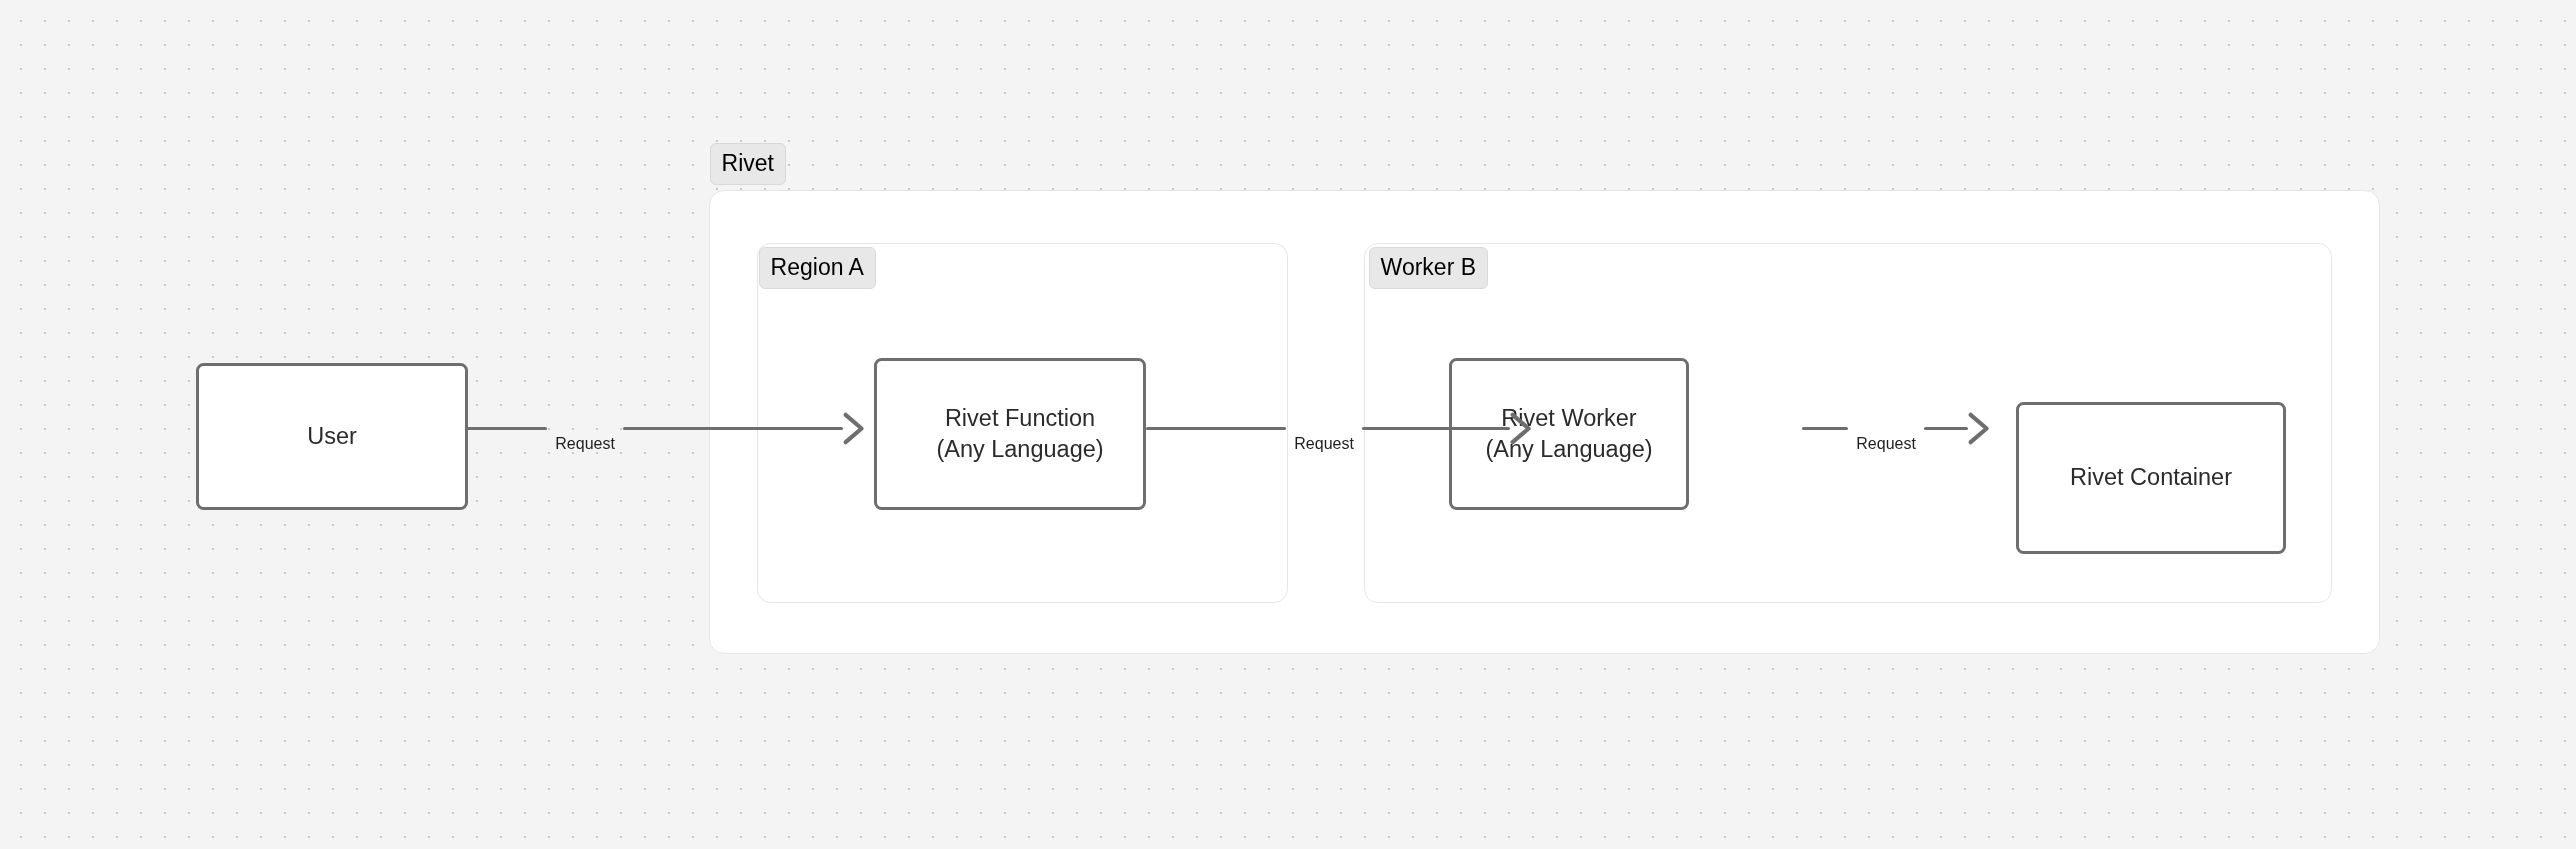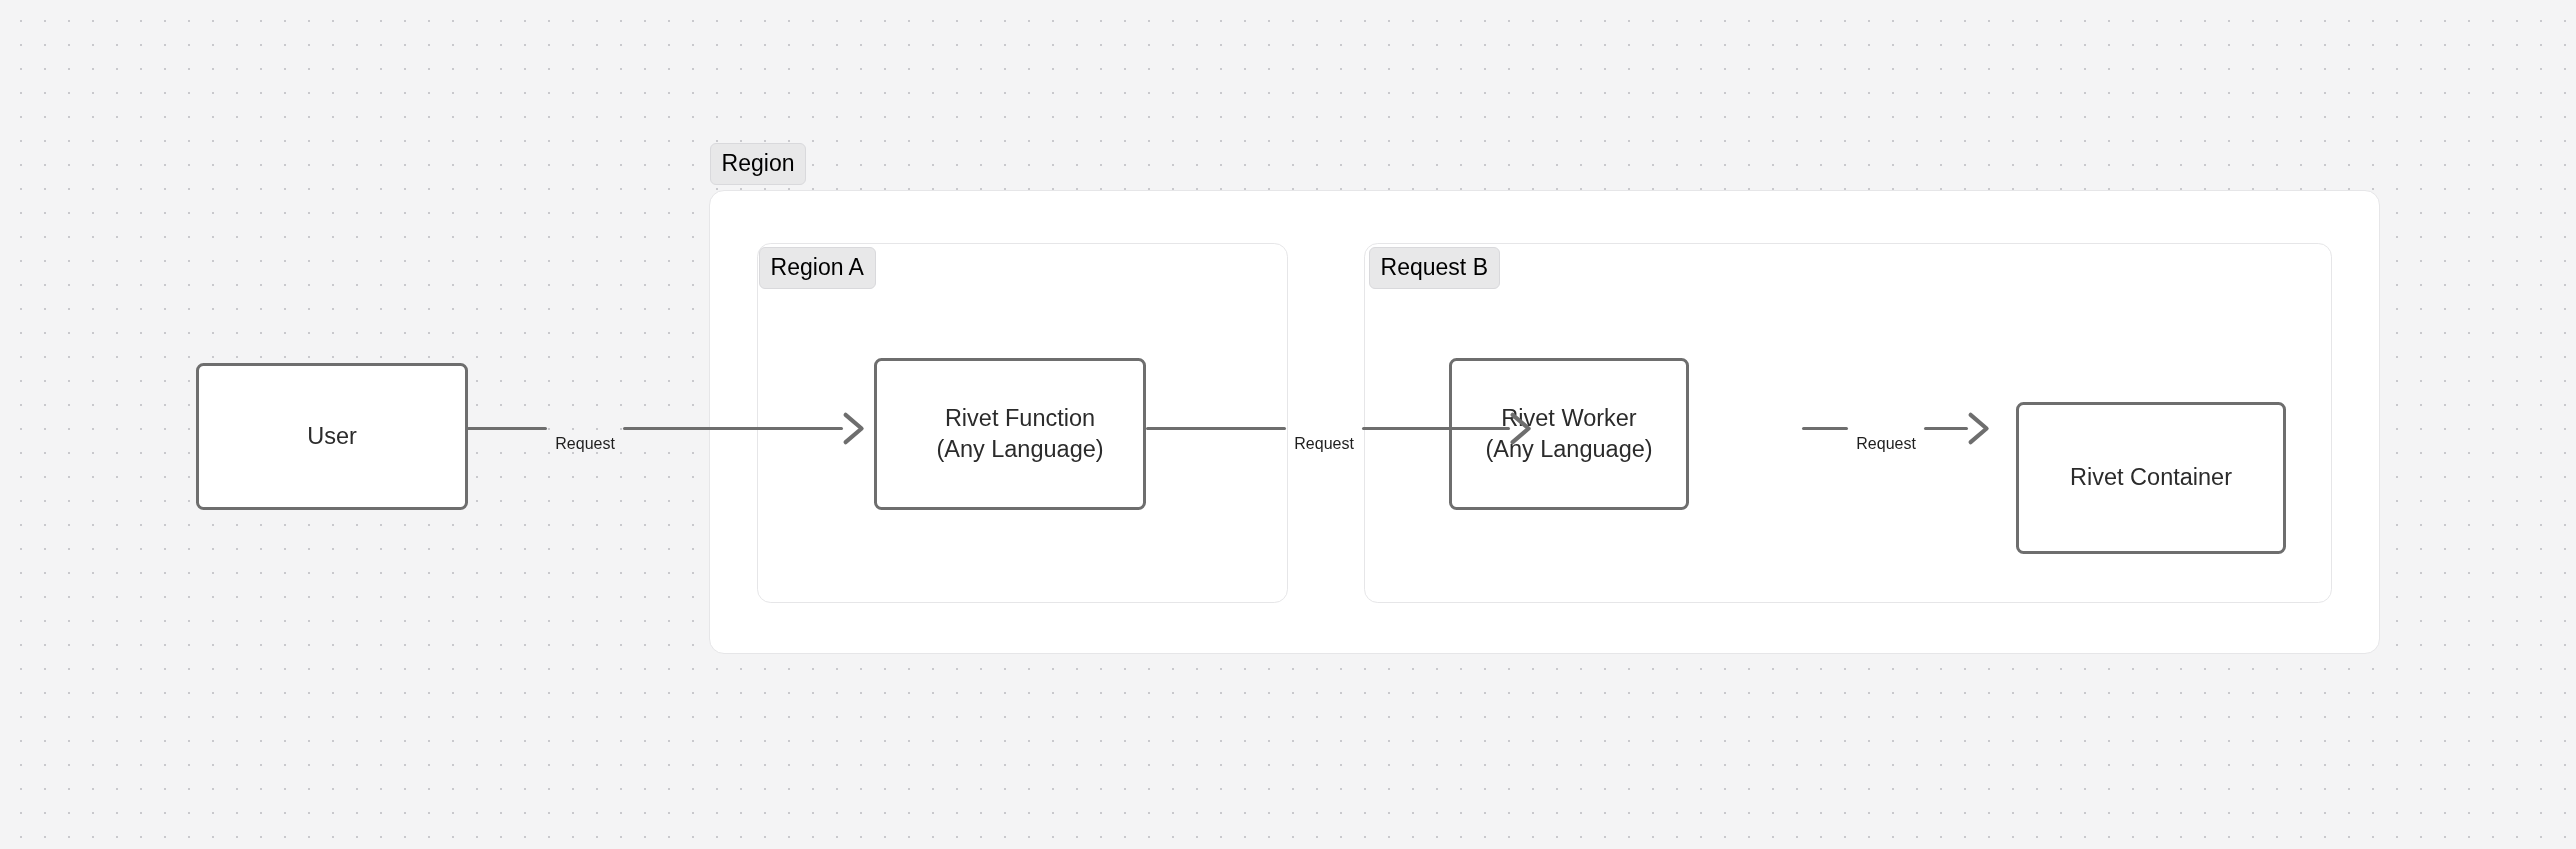--- a/index.html
+++ b/index.html
@@ -135,27 +135,27 @@
   .edge.e3 { left: 1802px; top: 404px; }
   .edge.e3 .seg-a { width: 46px; }
   .edge.e3 .seg-b { width: 44px; }
 </style>
 </head>
 <body>
 
 <div id="canvas">
 
   <div class="group-box outer"></div>
-  <div class="badge rivet">Region</div>
+  <div class="badge rivet">Rivet</div>
 
   <div class="group-box region-a"></div>
   <div class="badge region-a">Region A</div>
 
   <div class="group-box region-b"></div>
-  <div class="badge region-b">Request B</div>
+  <div class="badge region-b">Worker B</div>
 
   <div class="node user">
     <span class="node-line">User</span>
   </div>
 
   <div class="node rivet-function">
     <span class="node-line">Rivet Function</span>
     <span class="node-line">(Any Language)</span>
   </div>
 

